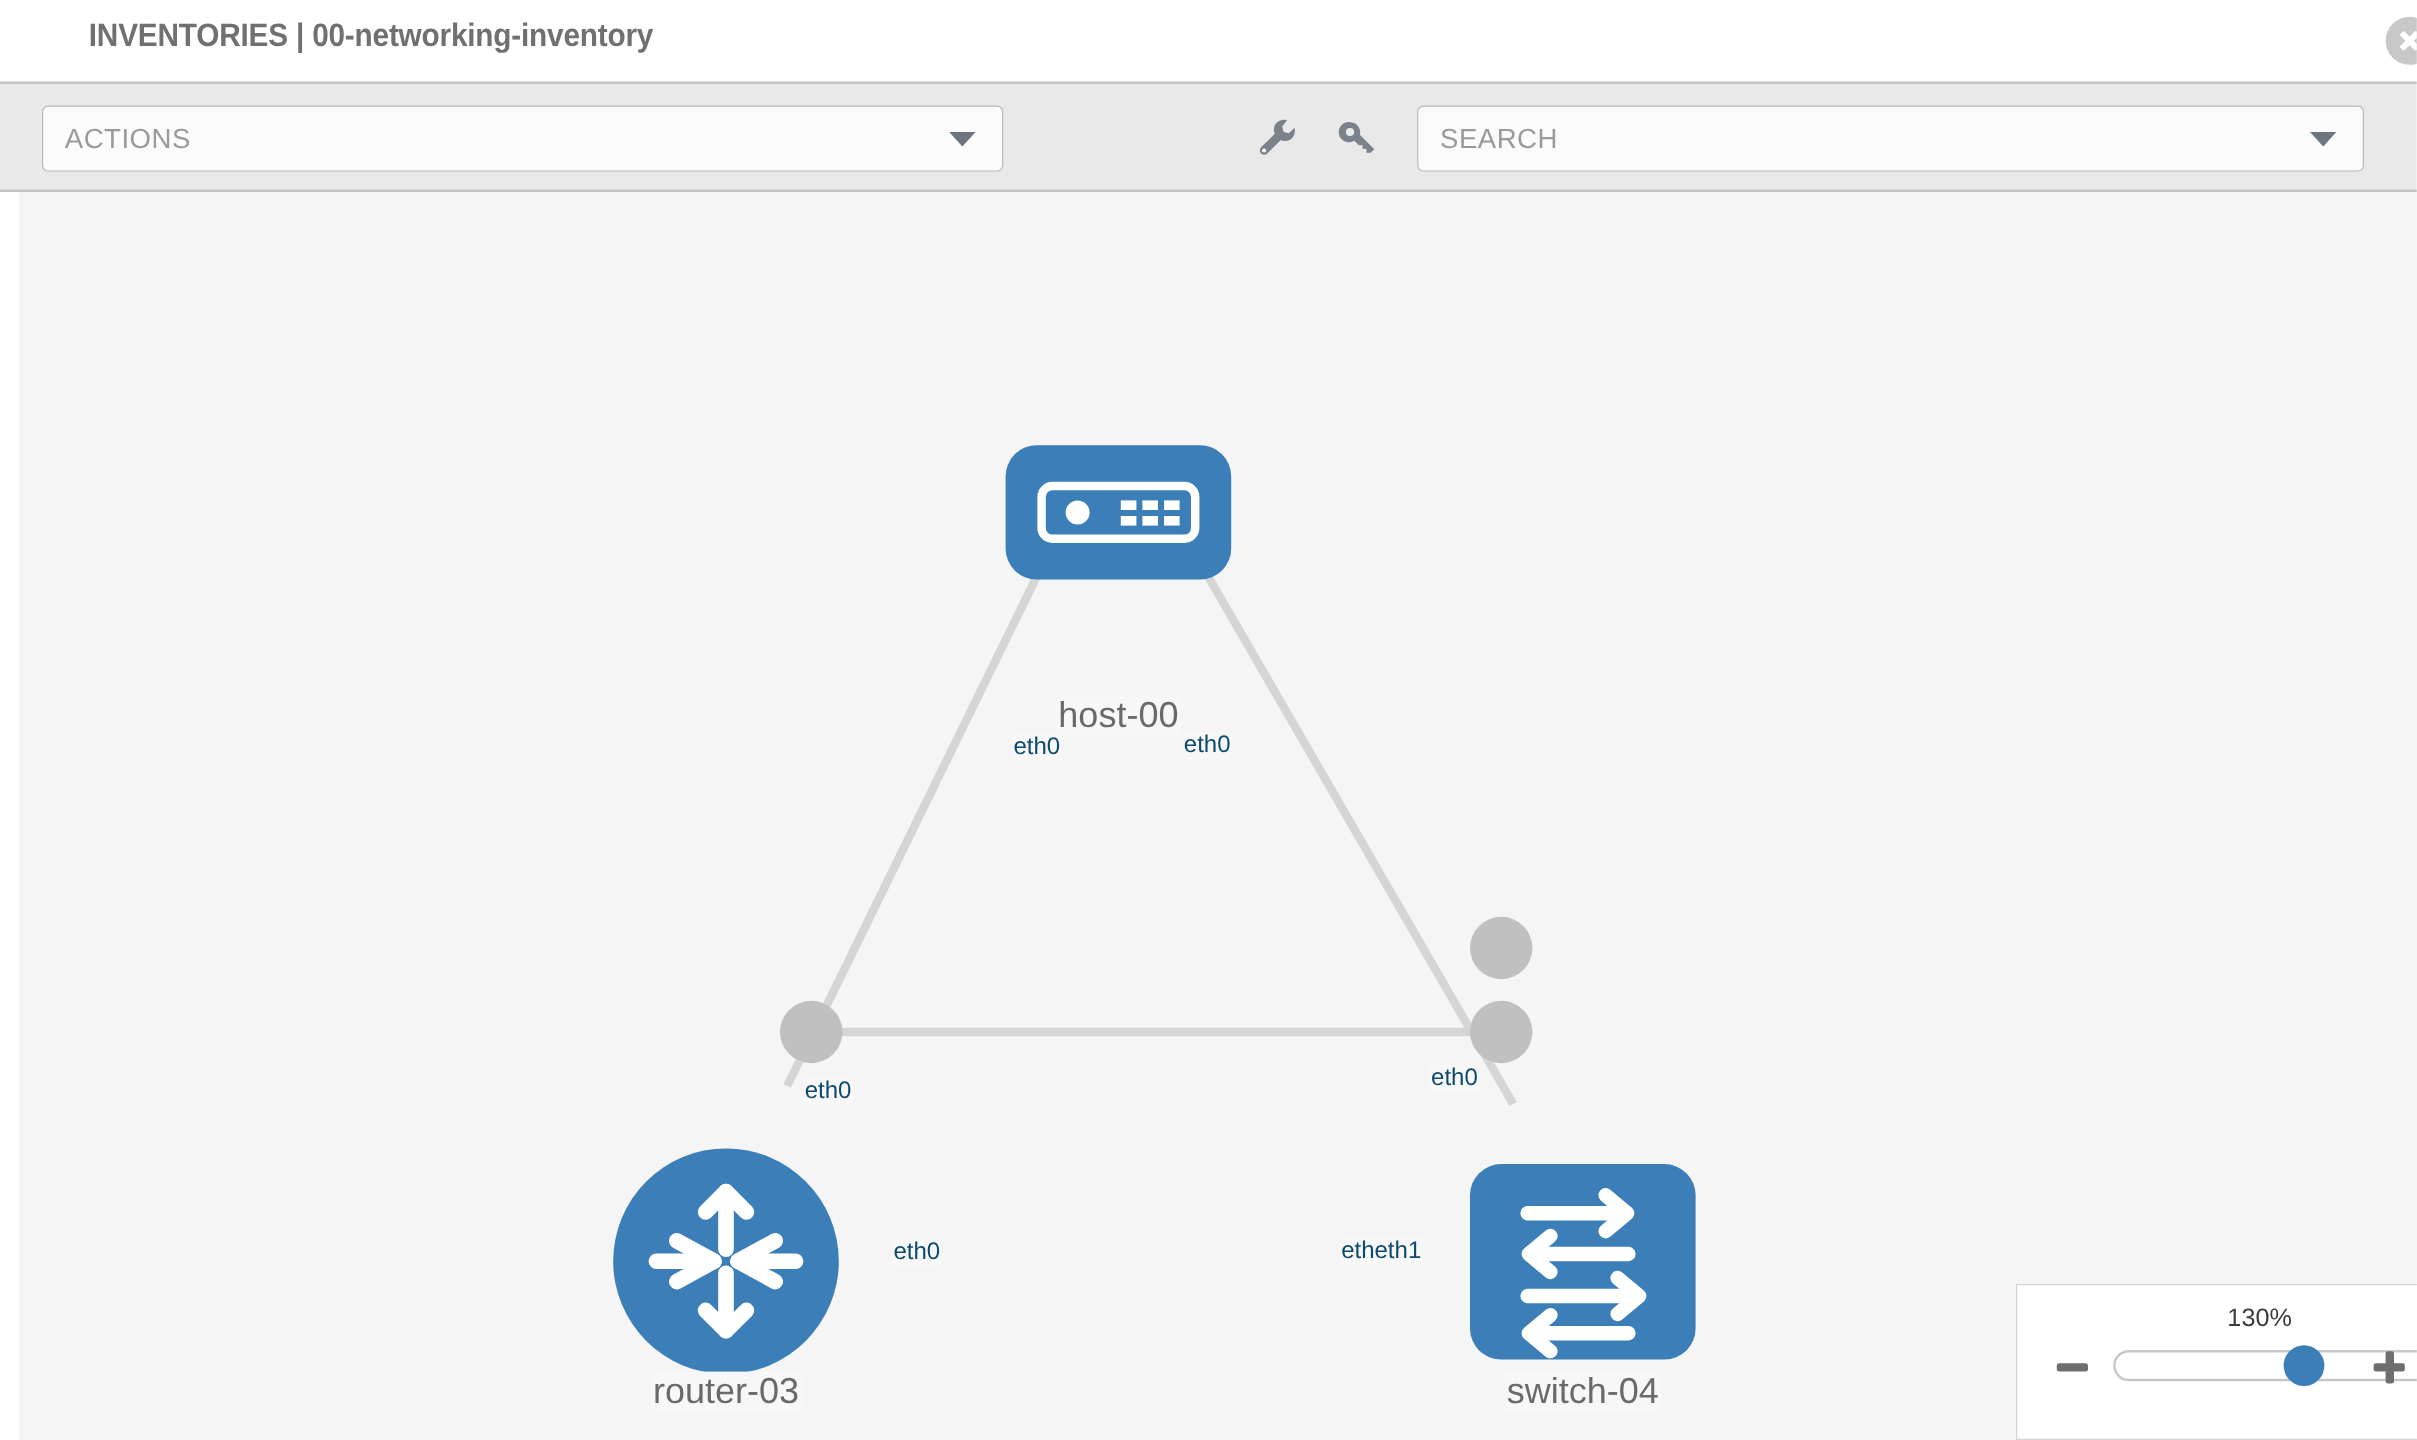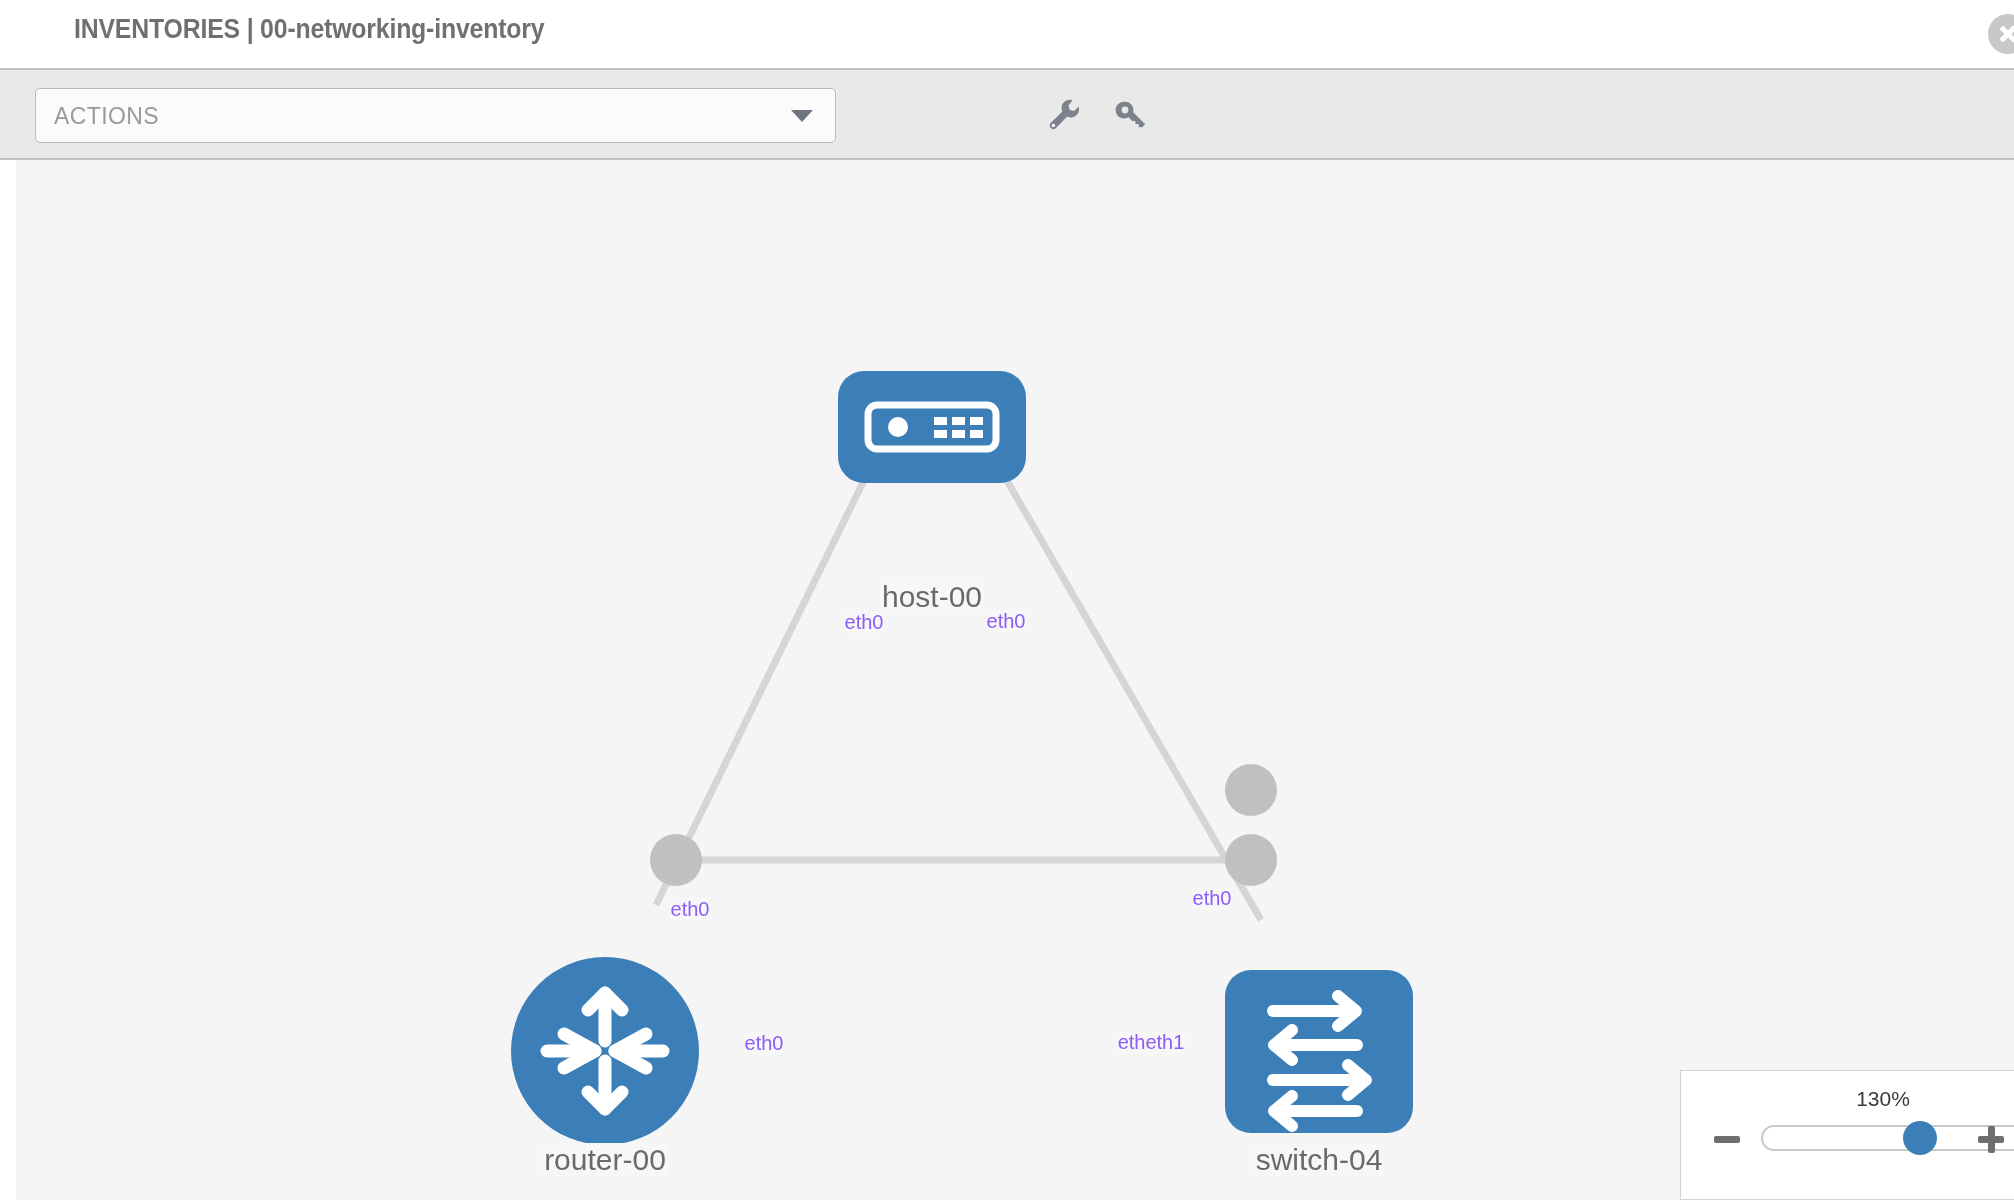--- a/index.html
+++ b/index.html
@@ -98,21 +98,21 @@
     position: absolute; transform: translateX(-50%);
     color: #6a6a6a;
     background: #f7f7f7;
     font-family: "Liberation Sans", sans-serif;
     white-space: nowrap;
     padding: 0 2px;
   }
   .node-label.big  { font-size: 30px; }
   .port-label {
     position: absolute; transform: translateX(-50%);
-    color: #8b5cf6;
+    color: #0c4a6e;
     background: #f7f7f7;
     font-size: 20px;
     font-family: "Liberation Sans", sans-serif;
     white-space: nowrap;
     padding: 0 1px;
   }
 
   
   .zoom-panel {
     position: absolute; right: 0; bottom: 0;
@@ -181,20 +181,24 @@
       </svg>
     </div>
 
     <div class="tool-icon key">
       <svg viewBox="0 0 42 42" xmlns="http://www.w3.org/2000/svg">
         <path d="M14.2 7.8a8.4 8.4 0 1 0 3.3 15.4l3.9 3.9 3.0-0.1 0.1 3.0 3.2 0.1 0.1 3.1 3.4 0.1 3.0-3.0-12.0-12.0a8.4 8.4 0 0 0-8.0-10.5z" fill="#7b828c"></path>
         <circle cx="14.0" cy="16.0" r="3.4" fill="#e9e9e9"></circle>
       </svg>
     </div>
 
+    <div class="search-box">
+      <span class="search-label">SEARCH</span>
+      <span class="caret"></span>
+    </div>
   </div>
 
   <div class="canvas">
 
     <svg class="topology-svg" viewBox="0 0 2014 1040" xmlns="http://www.w3.org/2000/svg">
 
       <g>
         <line x1="880" y1="255" x2="640" y2="745" stroke="#d5d5d5" stroke-width="7"></line>
         <line x1="953" y1="255" x2="1245" y2="760" stroke="#d5d5d5" stroke-width="7"></line>
         <line x1="660" y1="700" x2="1235" y2="700" stroke="#d5d5d5" stroke-width="7"></line>
@@ -245,21 +249,21 @@
           <polyline points="67,60 49,75 67,90"></polyline>
           <line x1="48" y1="110" x2="140" y2="110"></line>
           <polyline points="123,95 141,110 123,125"></polyline>
           <line x1="132" y1="141" x2="50" y2="141"></line>
           <polyline points="67,126 49,141 67,156"></polyline>
         </g>
       </g>
     </svg>
 
     <div class="node-label big" style="left:916px; top:420px;">host-00</div>
-    <div class="node-label big" style="left:589px; top:983px;">router-00</div>
+    <div class="node-label big" style="left:589px; top:983px;">router-03</div>
     <div class="node-label big" style="left:1303px; top:983px;">switch-04</div>
 
     <div class="port-label" style="left:848px; top:451px;">eth0</div>
     <div class="port-label" style="left:990px; top:450px;">eth0</div>
     <div class="port-label" style="left:674px; top:738px;">eth0</div>
     <div class="port-label" style="left:1196px; top:727px;">eth0</div>
     <div class="port-label" style="left:748px; top:872px;">eth0</div>
     <div class="port-label" style="left:1135px; top:871px;">etheth1</div>
 
     <div class="zoom-panel">

